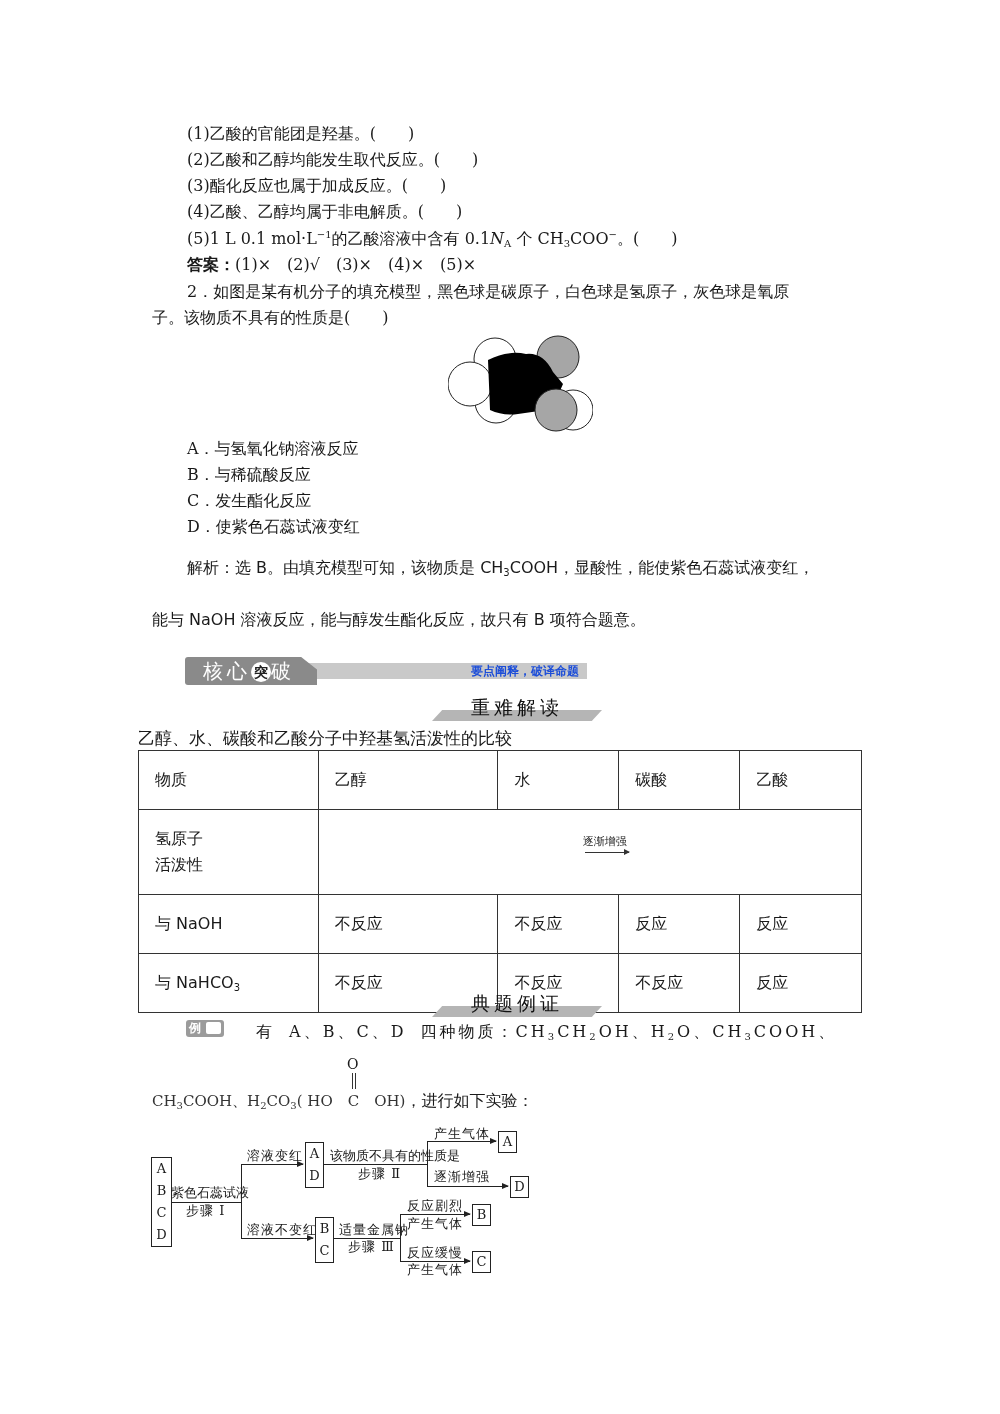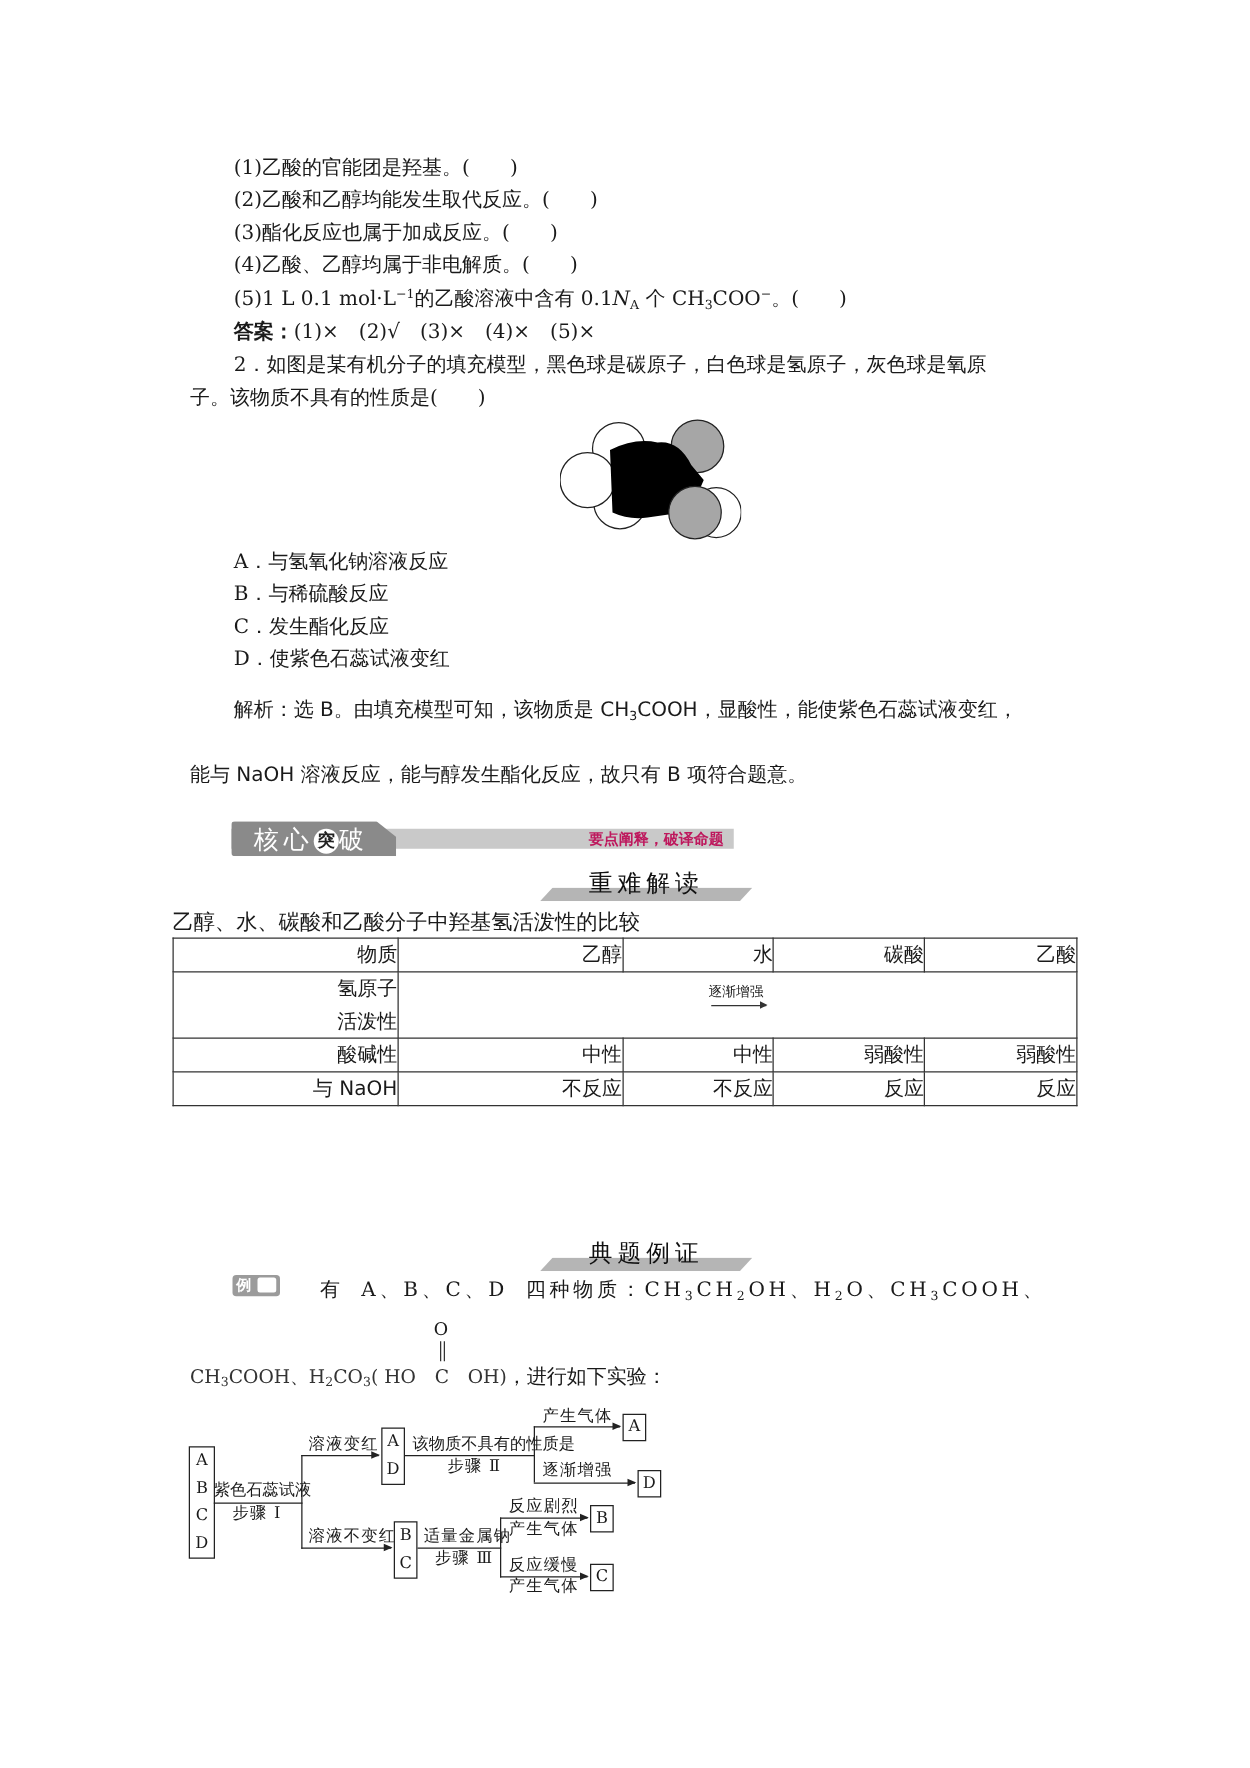--- a/index.html
+++ b/index.html
@@ -28,32 +28,32 @@
     }
     .banner .tabtext {
       position: absolute; left: 18px; top: 2px; font-size: 20px; line-height: 24px; color: #ffffff;
       letter-spacing: 4px; font-family: "DejaVu Sans", sans-serif;
     }
     .banner .circ {
       display: inline-block; width: 20px; height: 20px; border-radius: 50%; background: #ffffff; color: #222;
       font-size: 14px; line-height: 20px; text-align: center; letter-spacing: 0; vertical-align: 1px;
       font-weight: bold;
     }
-    .banner .sub { position: absolute; right: 8px; top: 6px; font-size: 12px; line-height: 16px; color: #be185d; font-weight: bold; font-family: "DejaVu Sans", sans-serif; }
+    .banner .sub { position: absolute; right: 8px; top: 6px; font-size: 12px; line-height: 16px; color: #1d4ed8; font-weight: bold; font-family: "DejaVu Sans", sans-serif; }
 
     
     .sechead { position: absolute; height: 24px; width: 170px; }
     .sechead .slant { position: absolute; left: 0; bottom: 0; width: 170px; height: 11px; background: #b5b5b5; clip-path: polygon(6% 0, 100% 0, 94% 100%, 0 100%); }
     .sechead .txt { position: absolute; left: 0; right: 0; top: -1px; text-align: center; font-size: 19px; line-height: 22px; font-weight: normal; letter-spacing: 4px; font-family: "DejaVu Sans", sans-serif; color: #111; }
 
     .caption { position: absolute; left: 138px; width: 724px; top: 727px; text-align: left; font-size: 17px; line-height: 22px; font-family: "DejaVu Sans", sans-serif; }
 
     
     table.cmp { position: absolute; left: 138px; top: 750px; width: 724px; border-collapse: collapse; font-size: 16px; }
-    table.cmp td { border: 1.4px solid #333; text-align: right; padding: 0; line-height: 26px; }
+    table.cmp td { border: 1.4px solid #333; text-align: left; padding: 16px; line-height: 26px; }
     table.cmp td.hdr { font-family: "DejaVu Sans", sans-serif; }
     .arrowcell { position: relative; height: 52px; }
     .arrowcell .lbl { position: absolute; left: 248px; top: 9px; font-size: 11px; line-height: 14px; }
     .arrowcell .arr { position: absolute; left: 250px; top: 26px; width: 44px; height: 1px; background: #333; }
     .arrowcell .arr::after { content: ""; position: absolute; right: -1px; top: -3px; border-left: 6px solid #333; border-top: 3.5px solid transparent; border-bottom: 3.5px solid transparent; }
 
     
     .badge { position: absolute; left: 186px; top: 1020px; width: 38px; height: 17px; background: #9b9b9b; border-radius: 3px; }
     .badge .bt { position: absolute; left: 3px; top: 0px; font-size: 12px; line-height: 17px; color: #fff; font-weight: bold; font-family: "DejaVu Sans", sans-serif; }
     .badge .bw { position: absolute; left: 20px; top: 2px; width: 15px; height: 12px; background: #fff; border-radius: 2px; }
@@ -149,31 +149,31 @@
       <div>活泼性</div>
     </td>
     <td colspan="4">
       <div class="arrowcell">
         <span class="lbl">逐渐增强</span>
         <span class="arr"></span>
       </div>
     </td>
   </tr>
   <tr>
-    <td class="hdr">酸碱性</td>
-    <td>中性</td>
-    <td>中性</td>
-    <td>弱酸性</td>
-    <td>弱酸性</td>
+    <td class="hdr">与 NaOH</td>
+    <td>不反应</td>
+    <td>不反应</td>
+    <td>反应</td>
+    <td>反应</td>
   </tr>
   <tr>
-    <td class="hdr">与 NaOH</td>
-    <td>不反应</td>
-    <td>不反应</td>
-    <td>反应</td>
+    <td class="hdr"><span>与 NaHCO</span><sub>3</sub></td>
+    <td>不反应</td>
+    <td>不反应</td>
+    <td>不反应</td>
     <td>反应</td>
   </tr>
 </tbody>
   </table>
 
 <div class="sechead" style="left:432px; top:993px;">
   <div class="slant"></div>
   <div class="txt">典题例证</div>
 </div>
 

